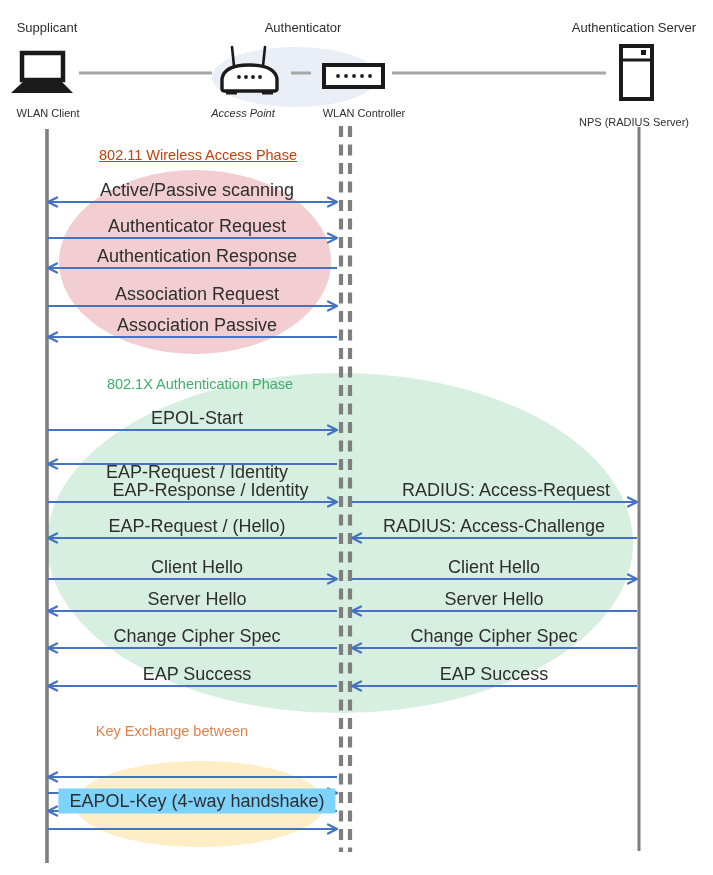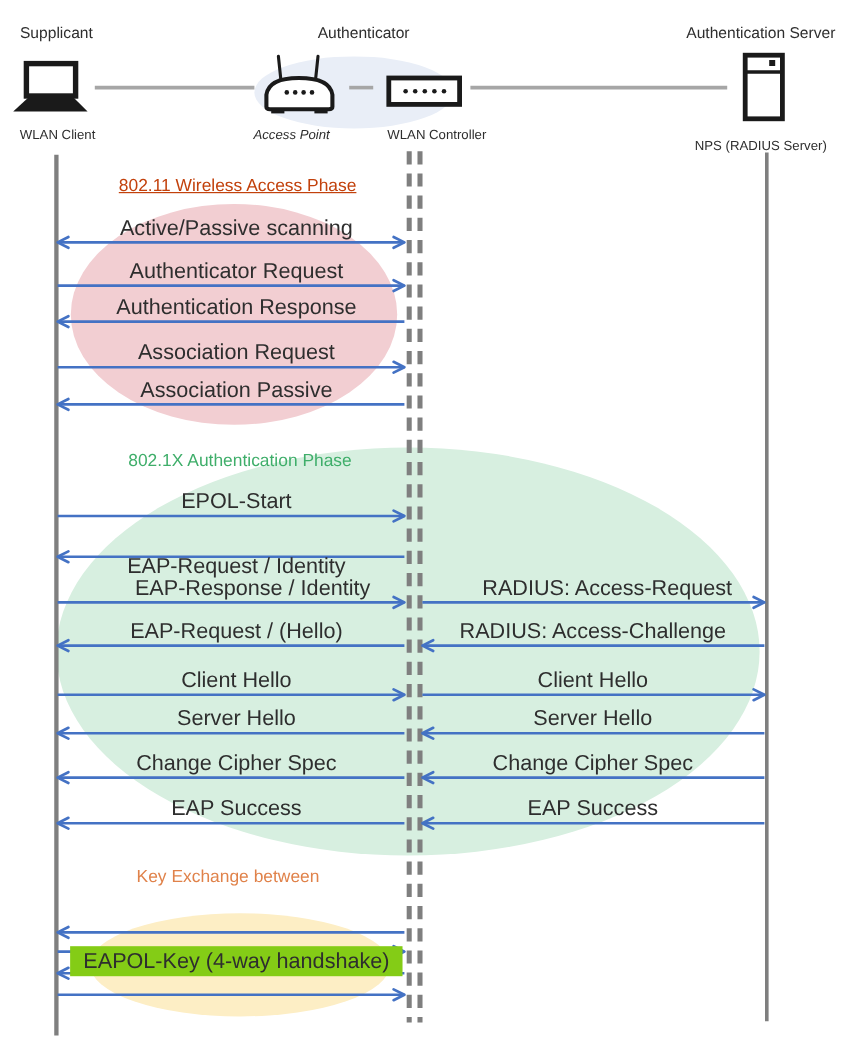--- a/index.html
+++ b/index.html
@@ -11,21 +11,21 @@
     position:absolute;transform:translate(-50%,-50%);
     white-space:nowrap;color:#2e2e2e;
   }
   .role{font-size:13px;}
   .device{font-size:11px;}
   .phase-title{font-size:14.5px;}
   .msg-label{
     position:absolute;transform:translate(-50%,-50%);
     white-space:nowrap;font-size:18px;color:#2e2e2e;z-index:5;
   }
-  .msg-label.boxed{background:#84cc16;padding:2px 11px;}
+  .msg-label.boxed{background:#7dd3fc;padding:2px 11px;}
   svg{position:absolute;left:0;top:0;}
   .msg-line{stroke:#4472c4;stroke-width:2.2;}
 </style>
 </head>
 <body>
 
 <div class="canvas">
 
   <svg width="713" height="875" viewBox="0 0 713 875">
     <defs>
@@ -115,21 +115,21 @@
   <div class="lbl role" style="left:303px;top:27px;">Authenticator</div>
   <div class="lbl role" style="left:634px;top:27px;">Authentication Server</div>
 
   <div class="lbl device" style="left:48px;top:113px;">WLAN Client</div>
   <div class="lbl device" style="left:243px;top:113px;font-style:italic;">Access Point</div>
   <div class="lbl device" style="left:364px;top:113px;">WLAN Controller</div>
   <div class="lbl device" style="left:634px;top:122px;">NPS (RADIUS Server)</div>
 
   <div class="lbl phase-title" style="left:198px;top:155px;color:#c2410c;text-decoration:underline;">802.11 Wireless Access Phase</div>
   <div class="lbl phase-title" style="left:200px;top:384px;color:#3fae6a;">802.1X Authentication Phase</div>
-  <div class="lbl phase-title" style="left:190px;top:731px;color:#e0824a;">Key Exchange between</div>
+  <div class="lbl phase-title" style="left:172px;top:731px;color:#e0824a;">Key Exchange between</div>
 
   <div id="labels-layer">
       <div class="msg-label" style="left: 197px; top: 190px;">Active/Passive scanning</div>
       <div class="msg-label" style="left: 197px; top: 226px;">Authenticator Request</div>
       <div class="msg-label" style="left: 197px; top: 256px;">Authentication Response</div>
       <div class="msg-label" style="left: 197px; top: 294px;">Association Request</div>
       <div class="msg-label" style="left: 197px; top: 325px;">Association Passive</div>
       <div class="msg-label" style="left: 197px; top: 418px;">EPOL-Start</div>
       <div class="msg-label" style="left: 197px; top: 452px; margin-top: 20px;">EAP-Request / Identity</div>
       <div class="msg-label" style="left: 197px; top: 490px; padding-left: 27px;">EAP-Response / Identity</div>

